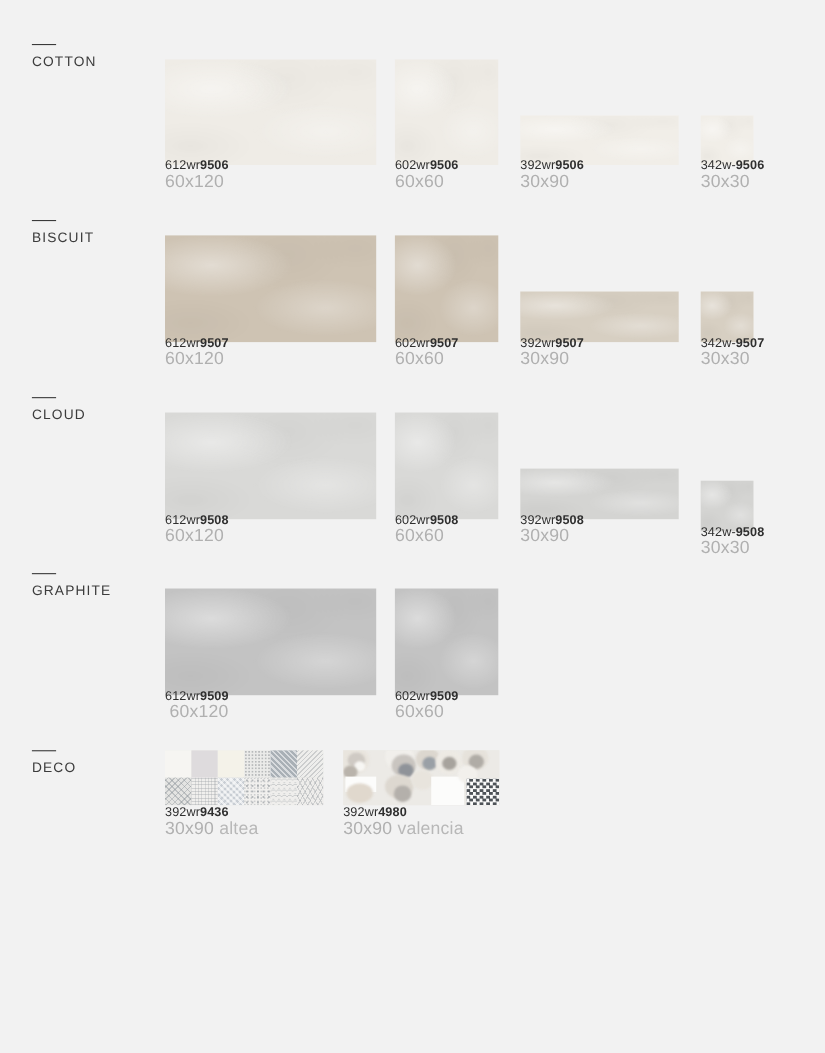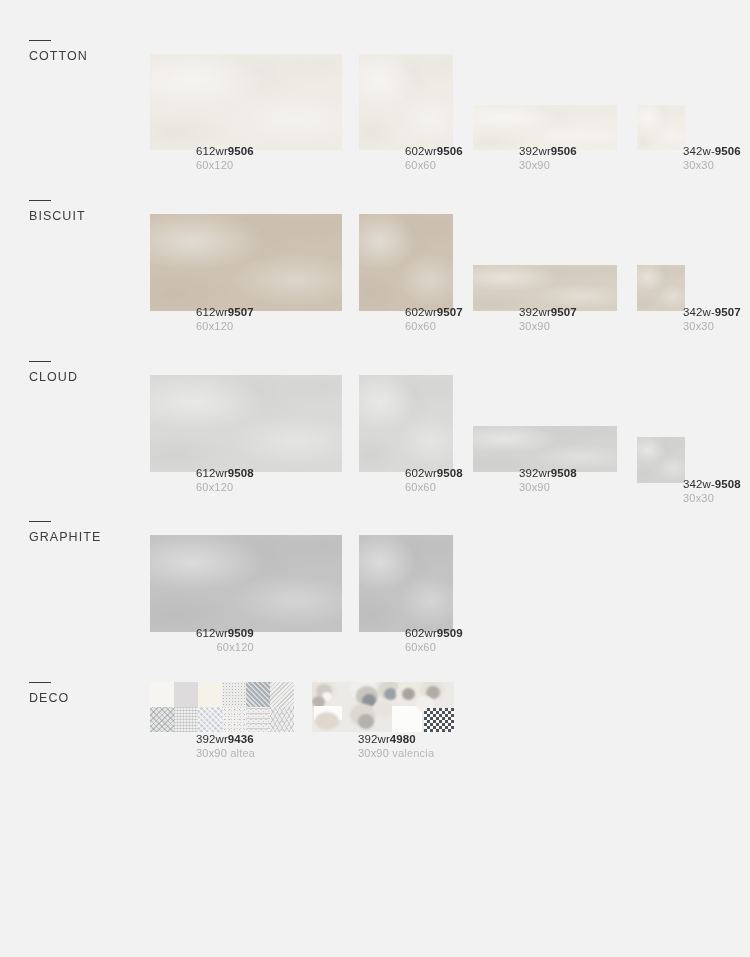--- a/index.html
+++ b/index.html
@@ -72,32 +72,31 @@
       radial-gradient(ellipse 40% 50% at 58% 18%, rgba(0,0,0,0.045), rgba(0,0,0,0) 70%),
       radial-gradient(ellipse 45% 35% at 12% 82%, rgba(0,0,0,0.05), rgba(0,0,0,0) 70%),
       radial-gradient(ellipse 30% 30% at 90% 12%, rgba(0,0,0,0.035), rgba(0,0,0,0) 70%);
   }
 
   .labels {
     position: absolute;
     bottom: 0;
     left: 0;
     white-space: nowrap;
-    margin-left: 46px;
   }
   .code {
     font-size: 11.5px;
     color: #2f2f2f;
     line-height: 14px;
     letter-spacing: 0.1px;
   }
   .code .code-prefix { font-weight: 400; }
   .code .code-suffix { font-weight: 700; }
   .size {
-    font-size: 11px;
+    font-size: 16px;
     color: #b0b0b0;
     line-height: 13px;
     letter-spacing: 0.2px;
     margin-top: 1px;
   }
   .size .finish { color: #b8b8b8; }
 
   
   .deco-grid {
     position: absolute;

